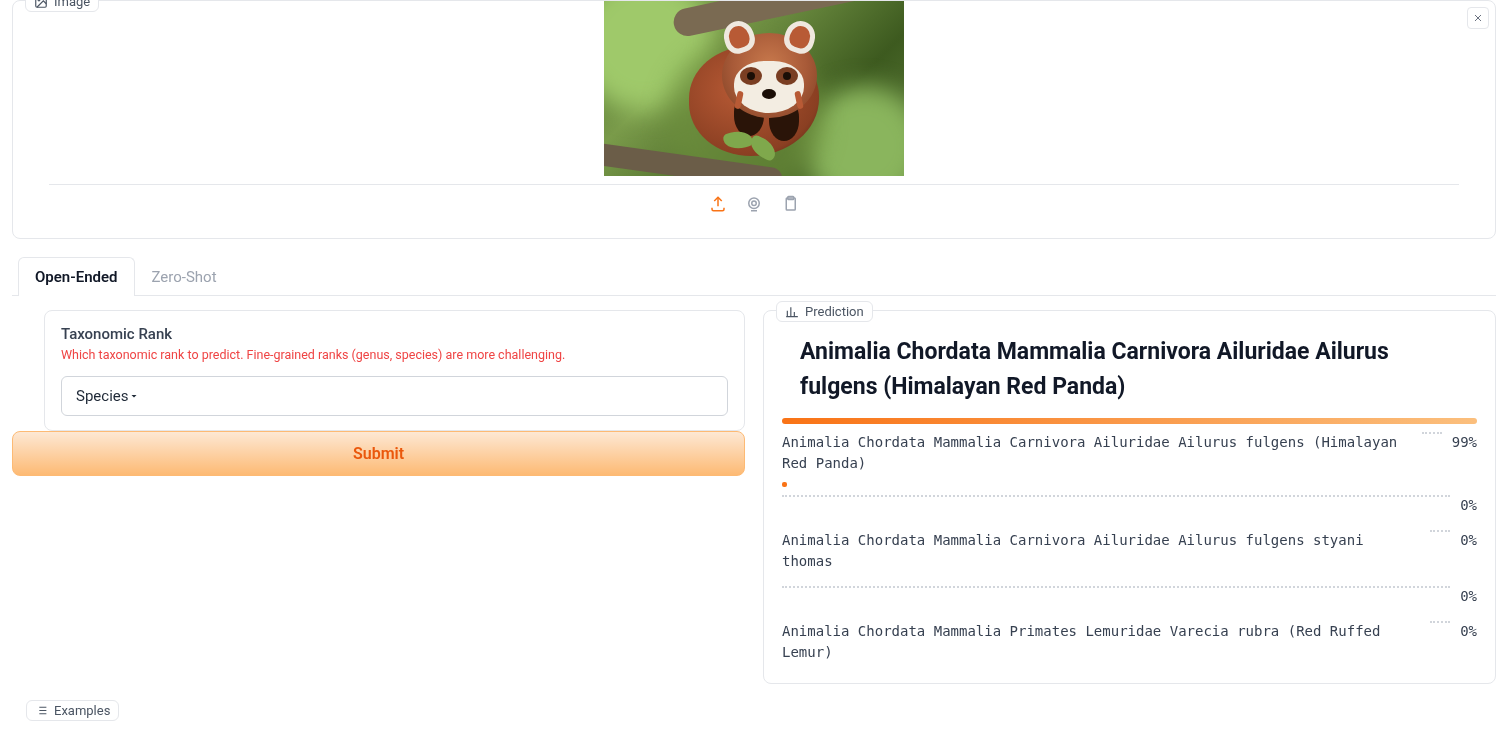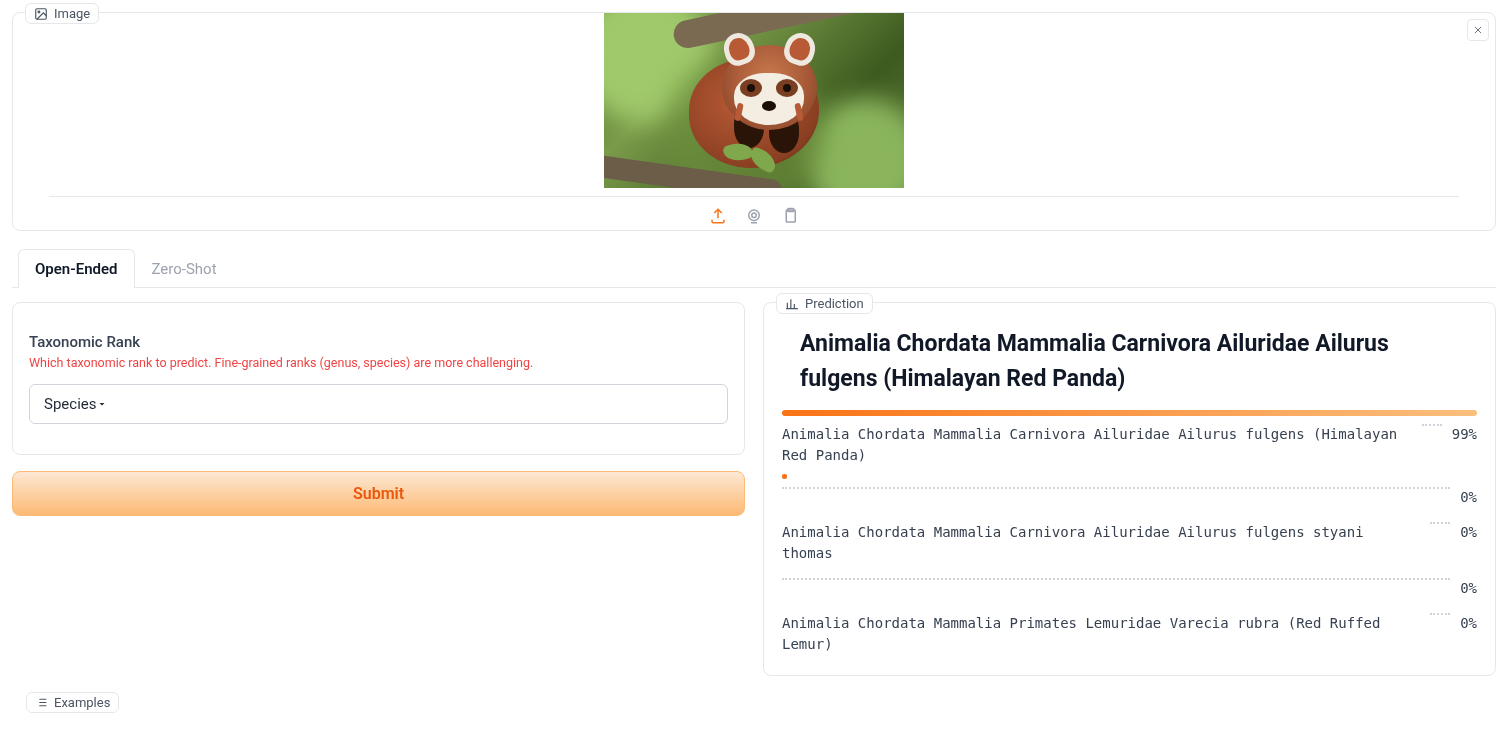--- a/index.html
+++ b/index.html
@@ -24,21 +24,21 @@
     border: 1px solid #e5e7eb;
     border-radius: 6px;
     padding: 2px 8px;
     display: flex;
     align-items: center;
     gap: 6px;
     font-size: 13px;
     color: #4b5563;
   }
   .panel-label svg { width: 14px; height: 14px; }
-  .image-panel { margin-top: 12px; padding: 0 36px 2px 36px; }
+  .image-panel { margin-top: 0; padding: 0 36px 22px 36px; }
   .close-x {
     position: absolute;
     right: 6px;
     top: 6px;
     width: 22px; height: 22px;
     border: 1px solid #e5e7eb;
     border-radius: 4px;
     display: flex; align-items: center; justify-content: center;
     color: #6b7280;
     cursor: pointer;
@@ -141,37 +141,38 @@
   }
   .two-col {
     display: flex;
     gap: 18px;
     margin-top: 14px;
   }
   .col { flex: 1; min-width: 0; }
   .rank-panel {
     border: 1px solid #e5e7eb;
     border-radius: 8px;
-    padding: 30px 16px;
+    padding: 14px 16px;
+    margin-left: 32px;
   }
   .rank-title { font-size: 15px; font-weight: 500; color: #374151; }
   .rank-sub { font-size: 12.5px; color: #ef4444; margin-top: 4px; }
   .select {
     margin-top: 14px;
     border: 1px solid #d1d5db;
     border-radius: 6px;
     padding: 10px 14px;
     display: flex;
     align-items: center;
     cursor: pointer;
     font-size: 15px;
   }
   .select svg { width: 12px; height: 12px; }
   .submit-btn {
-    margin-top: 16px;
+    margin-top: 0;
     width: 100%;
     border: 1px solid #fdba74;
     border-radius: 8px;
     padding: 12px;
     text-align: center;
     font-weight: 600;
     font-size: 16px;
     color: #ea580c;
     background: linear-gradient(180deg, #fde8d4 0%, #fdba74 100%);
     cursor: pointer;

